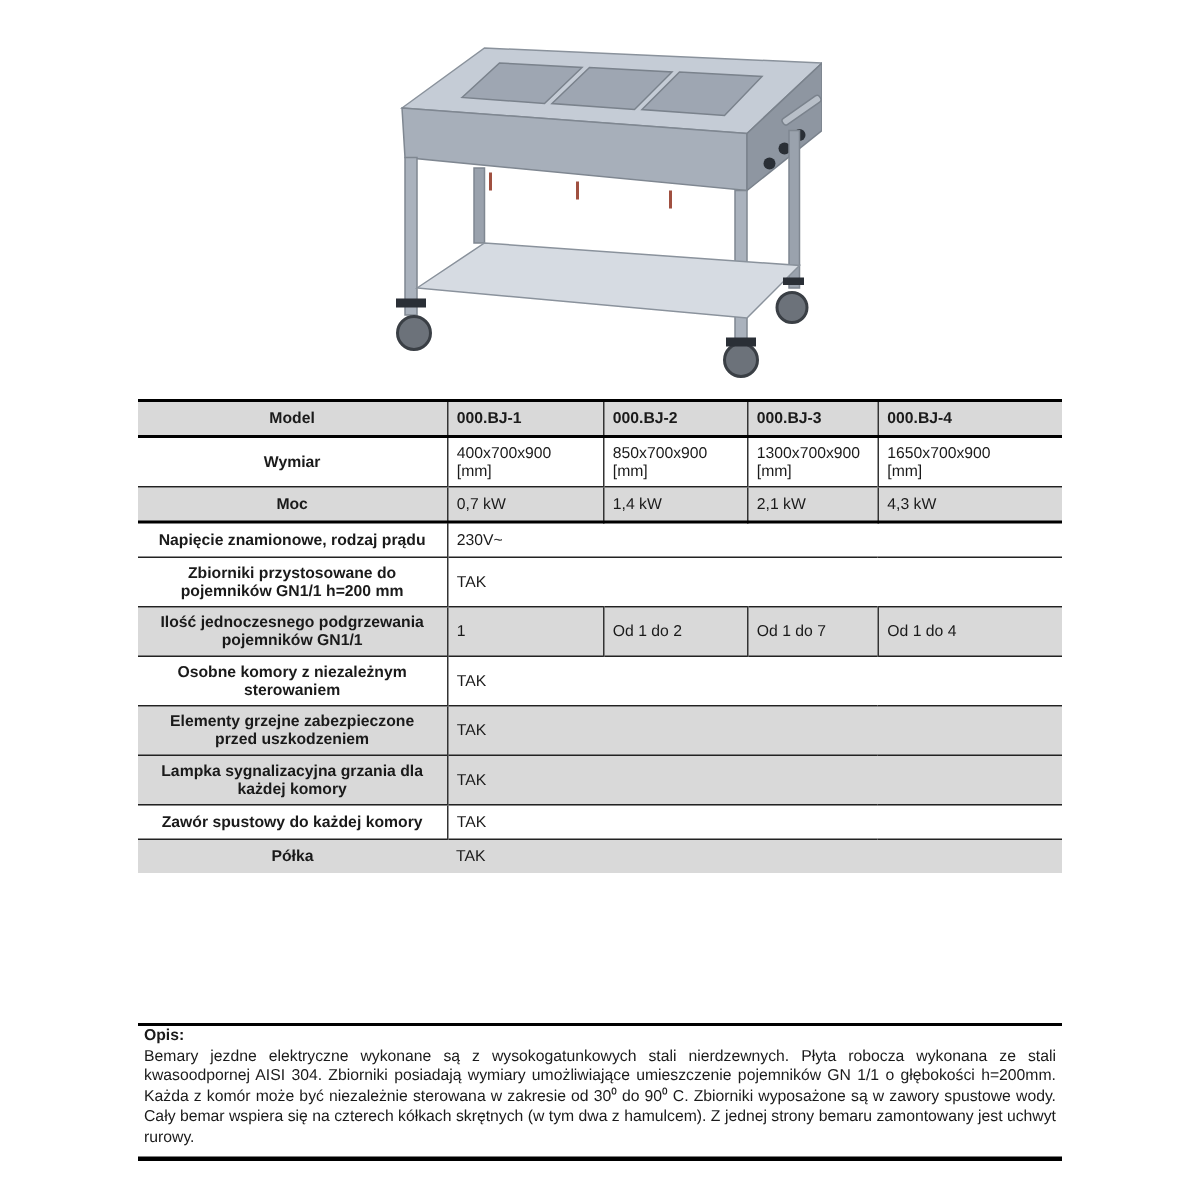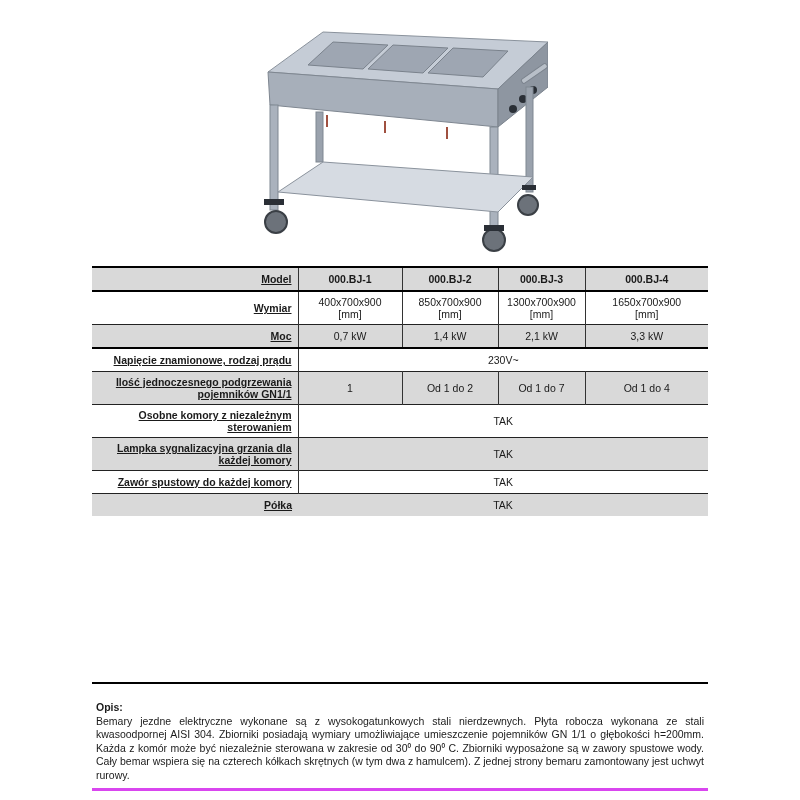--- a/index.html
+++ b/index.html
@@ -1,28 +1,28 @@
 <!DOCTYPE html>
 <html><head>
 <meta charset="utf-8">
 <style>
   html, body { margin:0; padding:0; background:#ffffff; }
   body { width:800px; height:800px; position:relative; overflow:hidden; font-family:"Liberation Sans", sans-serif; color:#1a1a1a; }
   .product-image { position:absolute; left:258px; top:27px; width:290px; height:228px; }
   table.spec { position:absolute; left:92px; top:266px; width:616px; border-collapse:collapse; table-layout:fixed; font-size:10.5px; }
   table.spec td { padding:2px 6px; vertical-align:middle; line-height:12px; }
-  table.spec td.lbl { font-weight:bold; text-align:right;text-decoration:underline; }
-  table.spec td.val { text-align:center; }
+  table.spec td.lbl { font-weight:bold; text-align:center; }
+  table.spec td.val { }
   table.spec tr.grey td { background:#d9d9d9; }
   table.spec tr { border-top:1.5px solid #222; }
   table.spec tr.heavy { border-top:2.5px solid #000; }
   table.spec td + td { border-left:1px solid #333; }
   tr.h22 td { height:18px; }
   tr.h32 td { height:28px; }
-  .desc { position:absolute; left:92px; top:682px; width:616px; font-size:10.5px; line-height:13.6px; text-align:justify; border-top:2.5px solid #000; border-bottom:3px solid #d946ef; padding:17px 4px 5px 4px; box-sizing:border-box; }
+  .desc { position:absolute; left:92px; top:682px; width:616px; font-size:10.5px; line-height:13.6px; text-align:justify; border-top:2.5px solid #000; border-bottom:3px solid #000000; padding:0 4px 5px 4px; box-sizing:border-box; }
   .desc .title { font-weight:bold; display:block; }
 </style>
 </head>
 <body>
 
 <svg class="product-image" viewBox="0 0 290 228">
 
   <polygon points="10,45 65,5 290,15 240,62" fill="#c5ccd6" stroke="#8a929c" stroke-width="1"></polygon>
 
   <polygon points="50,38 75,15 130,18 105,42" fill="#9ea6b2" stroke="#7a828c"></polygon>
@@ -79,35 +79,43 @@
     <td class="val"><span>400x700x900</span><br><span>[mm]</span></td>
     <td class="val"><span>850x700x900</span><br><span>[mm]</span></td>
     <td class="val"><span>1300x700x900</span><br><span>[mm]</span></td>
     <td class="val"><span>1650x700x900</span><br><span>[mm]</span></td>
   </tr>
   <tr class="grey h22">
     <td class="lbl">Moc</td>
     <td class="val">0,7 kW</td>
     <td class="val">1,4 kW</td>
     <td class="val">2,1 kW</td>
-    <td class="val">3,3 kW</td>
+    <td class="val">4,3 kW</td>
   </tr>
   <tr class="heavy h22">
     <td class="lbl">Napięcie znamionowe, rodzaj prądu</td>
     <td class="val" colspan="4">230V~</td>
+  </tr>
+  <tr class="h32">
+    <td class="lbl">Zbiorniki przystosowane do pojemników GN1/1  h=200 mm</td>
+    <td class="val" colspan="4">TAK</td>
   </tr>
   <tr class="grey h32">
     <td class="lbl">Ilość jednoczesnego podgrzewania pojemników GN1/1</td>
     <td class="val">1</td>
     <td class="val">Od 1 do 2</td>
     <td class="val">Od 1 do 7</td>
     <td class="val">Od 1 do 4</td>
   </tr>
   <tr class="h32">
     <td class="lbl">Osobne komory z niezależnym sterowaniem</td>
+    <td class="val" colspan="4">TAK</td>
+  </tr>
+  <tr class="grey h32">
+    <td class="lbl">Elementy grzejne zabezpieczone przed uszkodzeniem</td>
     <td class="val" colspan="4">TAK</td>
   </tr>
   <tr class="grey h32">
     <td class="lbl">Lampka sygnalizacyjna grzania dla każdej komory</td>
     <td class="val" colspan="4">TAK</td>
   </tr>
   <tr class="h22">
     <td class="lbl">Zawór spustowy do każdej komory</td>
     <td class="val" colspan="4">TAK</td>
   </tr>

